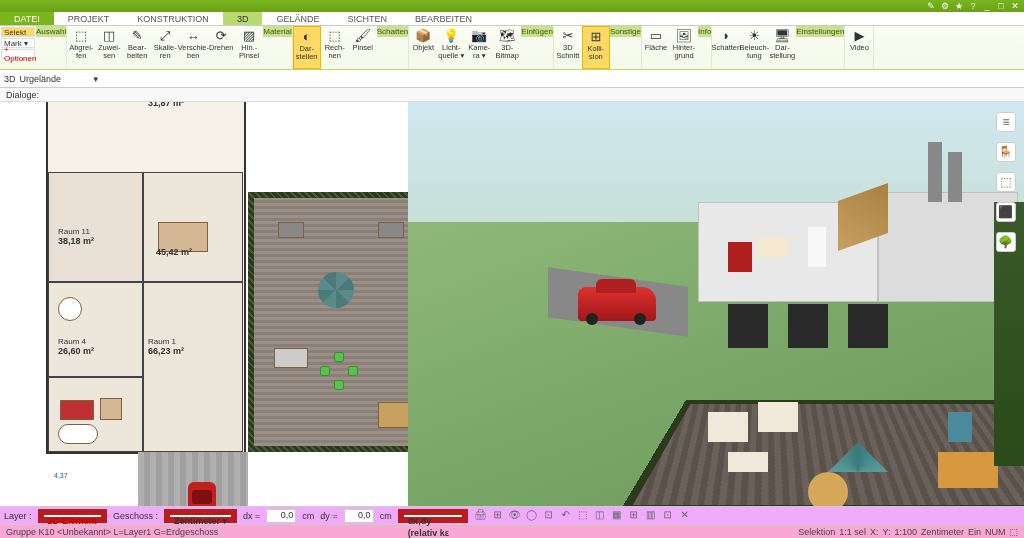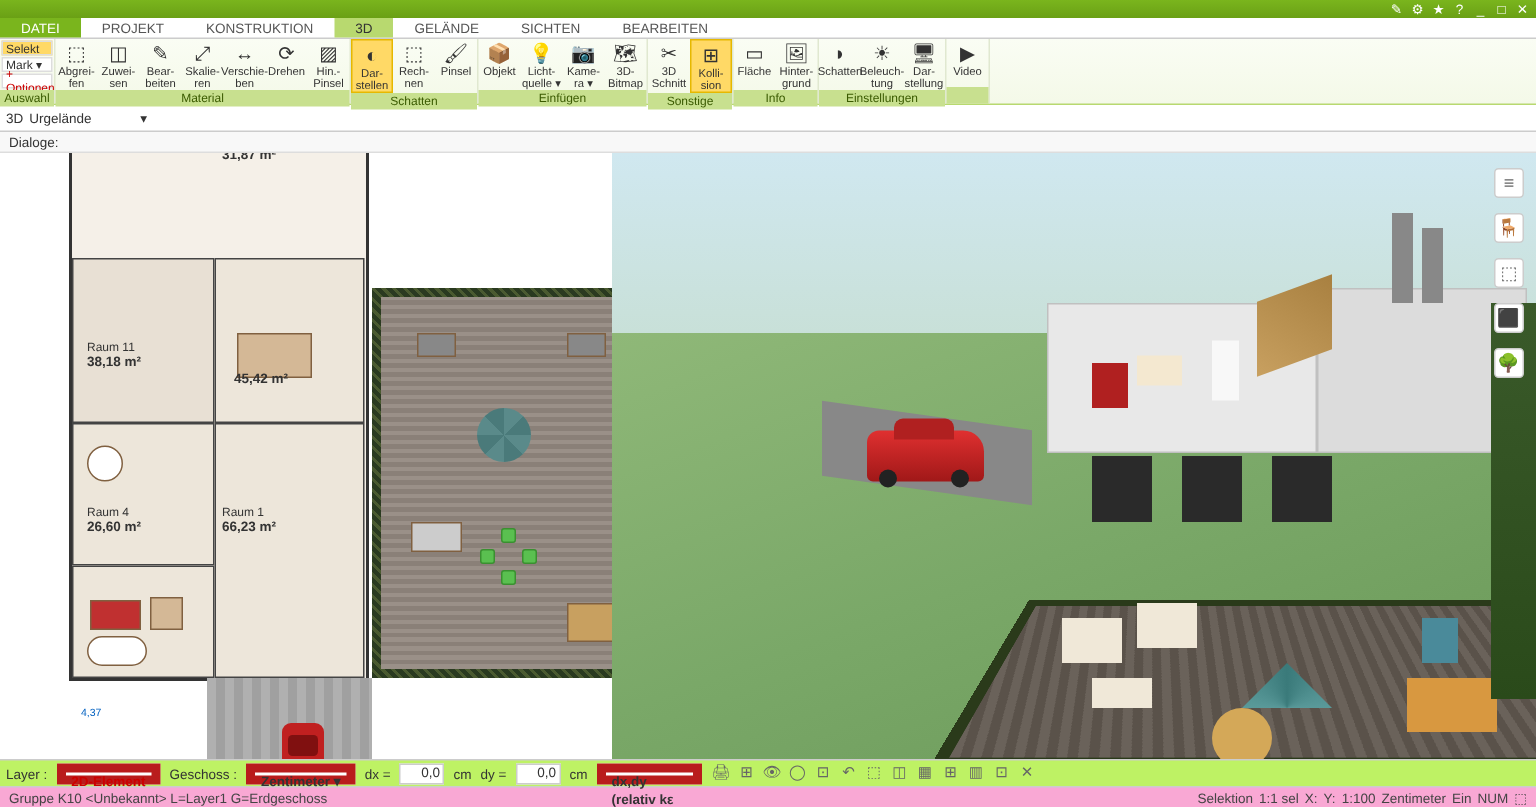--- a/index.html
+++ b/index.html
@@ -10,21 +10,21 @@
 .titlebar .ico { width:10px; height:10px; font-size:9px; color:#fff; text-align:center; line-height:10px; }
 
 
 .menubar { height:14px; background:#fff; display:flex; align-items:stretch; border-bottom:1px solid #ccc; }
 .menubar .tab { padding:0 14px; font-size:9px; line-height:14px; color:#555; text-transform:uppercase; }
 .menubar .tab.file { background:#7ab51d; color:#fff; }
 .menubar .tab.active { background:#b8d96f; color:#333; }
 
 
 .ribbon { height:44px; background:linear-gradient(#fafdf4,#f4f9e8); border-bottom:1px solid #b8d96f; display:flex; }
-.ribbon-group { border-right:1px solid #e0e8d0; display:flex; flex-direction:column; }
+.ribbon-group { border-right:1px solid #e0e8d0; display:flex; flex-direction:row; }
 .ribbon-group .tools { display:flex; flex:1; }
 .ribbon-group .label { height:11px; background:#c8e08f; font-size:8px; text-align:center; line-height:11px; color:#3a5a00; }
 .rbtn { width:28px; display:flex; flex-direction:column; align-items:center; justify-content:flex-start; padding-top:2px; font-size:7.5px; line-height:8px; text-align:center; color:#333; cursor:pointer; }
 .rbtn.active { background:#ffd966; border:1px solid #e6b800; }
 .rbtn .ico { width:18px; height:16px; display:flex; align-items:center; justify-content:center; font-size:13px; }
 .left-block { width:36px; display:flex; flex-direction:column; padding:1px; gap:1px; }
 .left-block .mini { height:10px; font-size:8px; display:flex; align-items:center; padding:0 2px; background:#fff; border:1px solid #ddd; }
 
 
 .secbar { height:18px; background:#fff; border-bottom:1px solid #ccc; display:flex; align-items:center; padding:0 4px; gap:4px; font-size:9px; }
@@ -62,21 +62,21 @@
 .deck3d { position:absolute; left:250px; top:260px; width:400px; height:170px; background:repeating-linear-gradient(80deg,#6a625a,#6a625a 6px,#5a524a 6px,#5a524a 12px); transform:perspective(400px) rotateX(50deg); border:8px solid #2a3a1a; }
 .car3d { position:absolute; left:170px; top:185px; width:78px; height:34px; background:linear-gradient(#e03030,#a01818); border-radius:8px 14px 4px 4px; }
 .car3d::before { content:""; position:absolute; left:18px; top:-8px; width:40px; height:14px; background:#b02020; border-radius:6px 6px 0 0; }
 .car3d::after { content:""; position:absolute; left:8px; bottom:-4px; width:12px; height:12px; background:#222; border-radius:50%; box-shadow:48px 0 #222; }
 .furn3d { position:absolute; }
 .umbrella3d { position:absolute; left:420px; top:340px; width:60px; height:30px; background:conic-gradient(from 0deg at 50% 100%,#3a7a7a,#5a9a9a,#3a7a7a,#5a9a9a,#3a7a7a); clip-path:polygon(0 100%,50% 0,100% 100%); }
 .sidebar3d { position:absolute; right:6px; top:10px; width:22px; display:flex; flex-direction:column; gap:10px; }
 .sidebar3d .sico { width:20px; height:20px; background:#fff; border:1px solid #ccc; border-radius:3px; font-size:12px; text-align:center; line-height:18px; color:#666; }
 
 
-.bottombar { height:18px; background:#bef264; border-top:1px solid #ccc; display:flex; align-items:center; padding:0 4px; gap:6px; font-size:9px; }
+.bottombar { height:18px; background:#f0abfc; border-top:1px solid #ccc; display:flex; align-items:center; padding:0 4px; gap:6px; font-size:9px; }
 .bottombar .sel { border:6px solid #b91c1c; background:#fff; padding:0 4px; height:14px; line-height:12px;font-weight:bold; }
 .bottombar .sel.red { color:#c00; }
 .bottombar .numbox { width:30px; height:14px; border:1px solid #ccc; background:#fff; text-align:right; padding:0 2px; }
 .bottombar .ico { width:14px; height:14px; font-size:10px; text-align:center; color:#666; }
 .statusbar { height:14px; background:#f9a8d4; border-top:1px solid #ccc; display:flex; align-items:center; padding:0 6px; font-size:9px; color:#444; justify-content:space-between; }
 .statusbar .right { display:flex; gap:4px; }
 </style>
 </head>
 <body>
 

